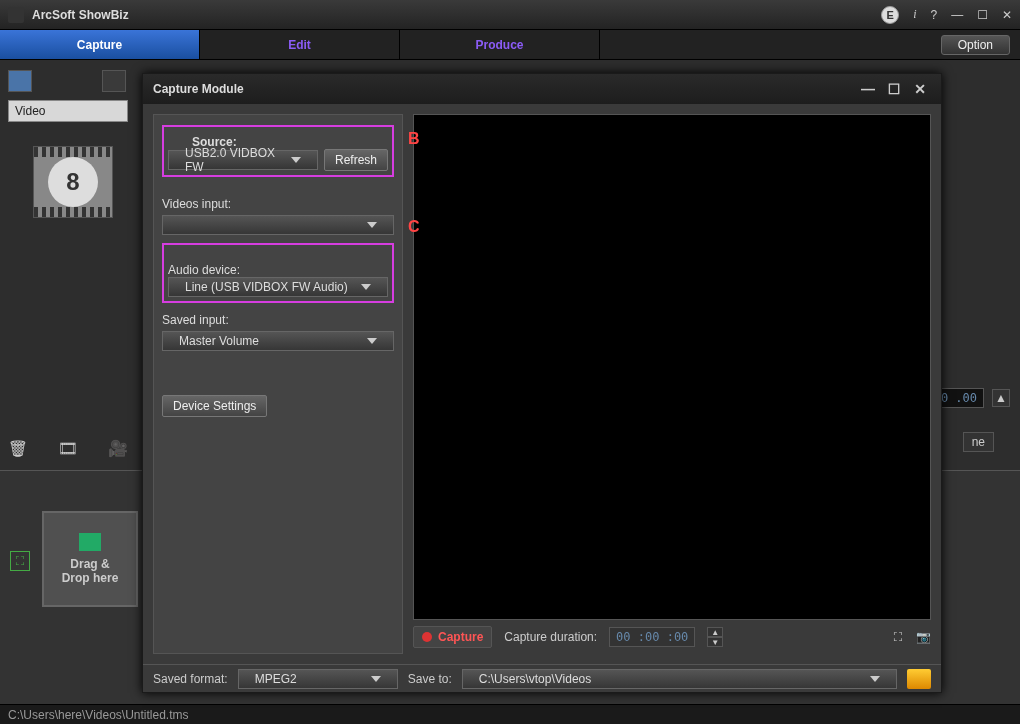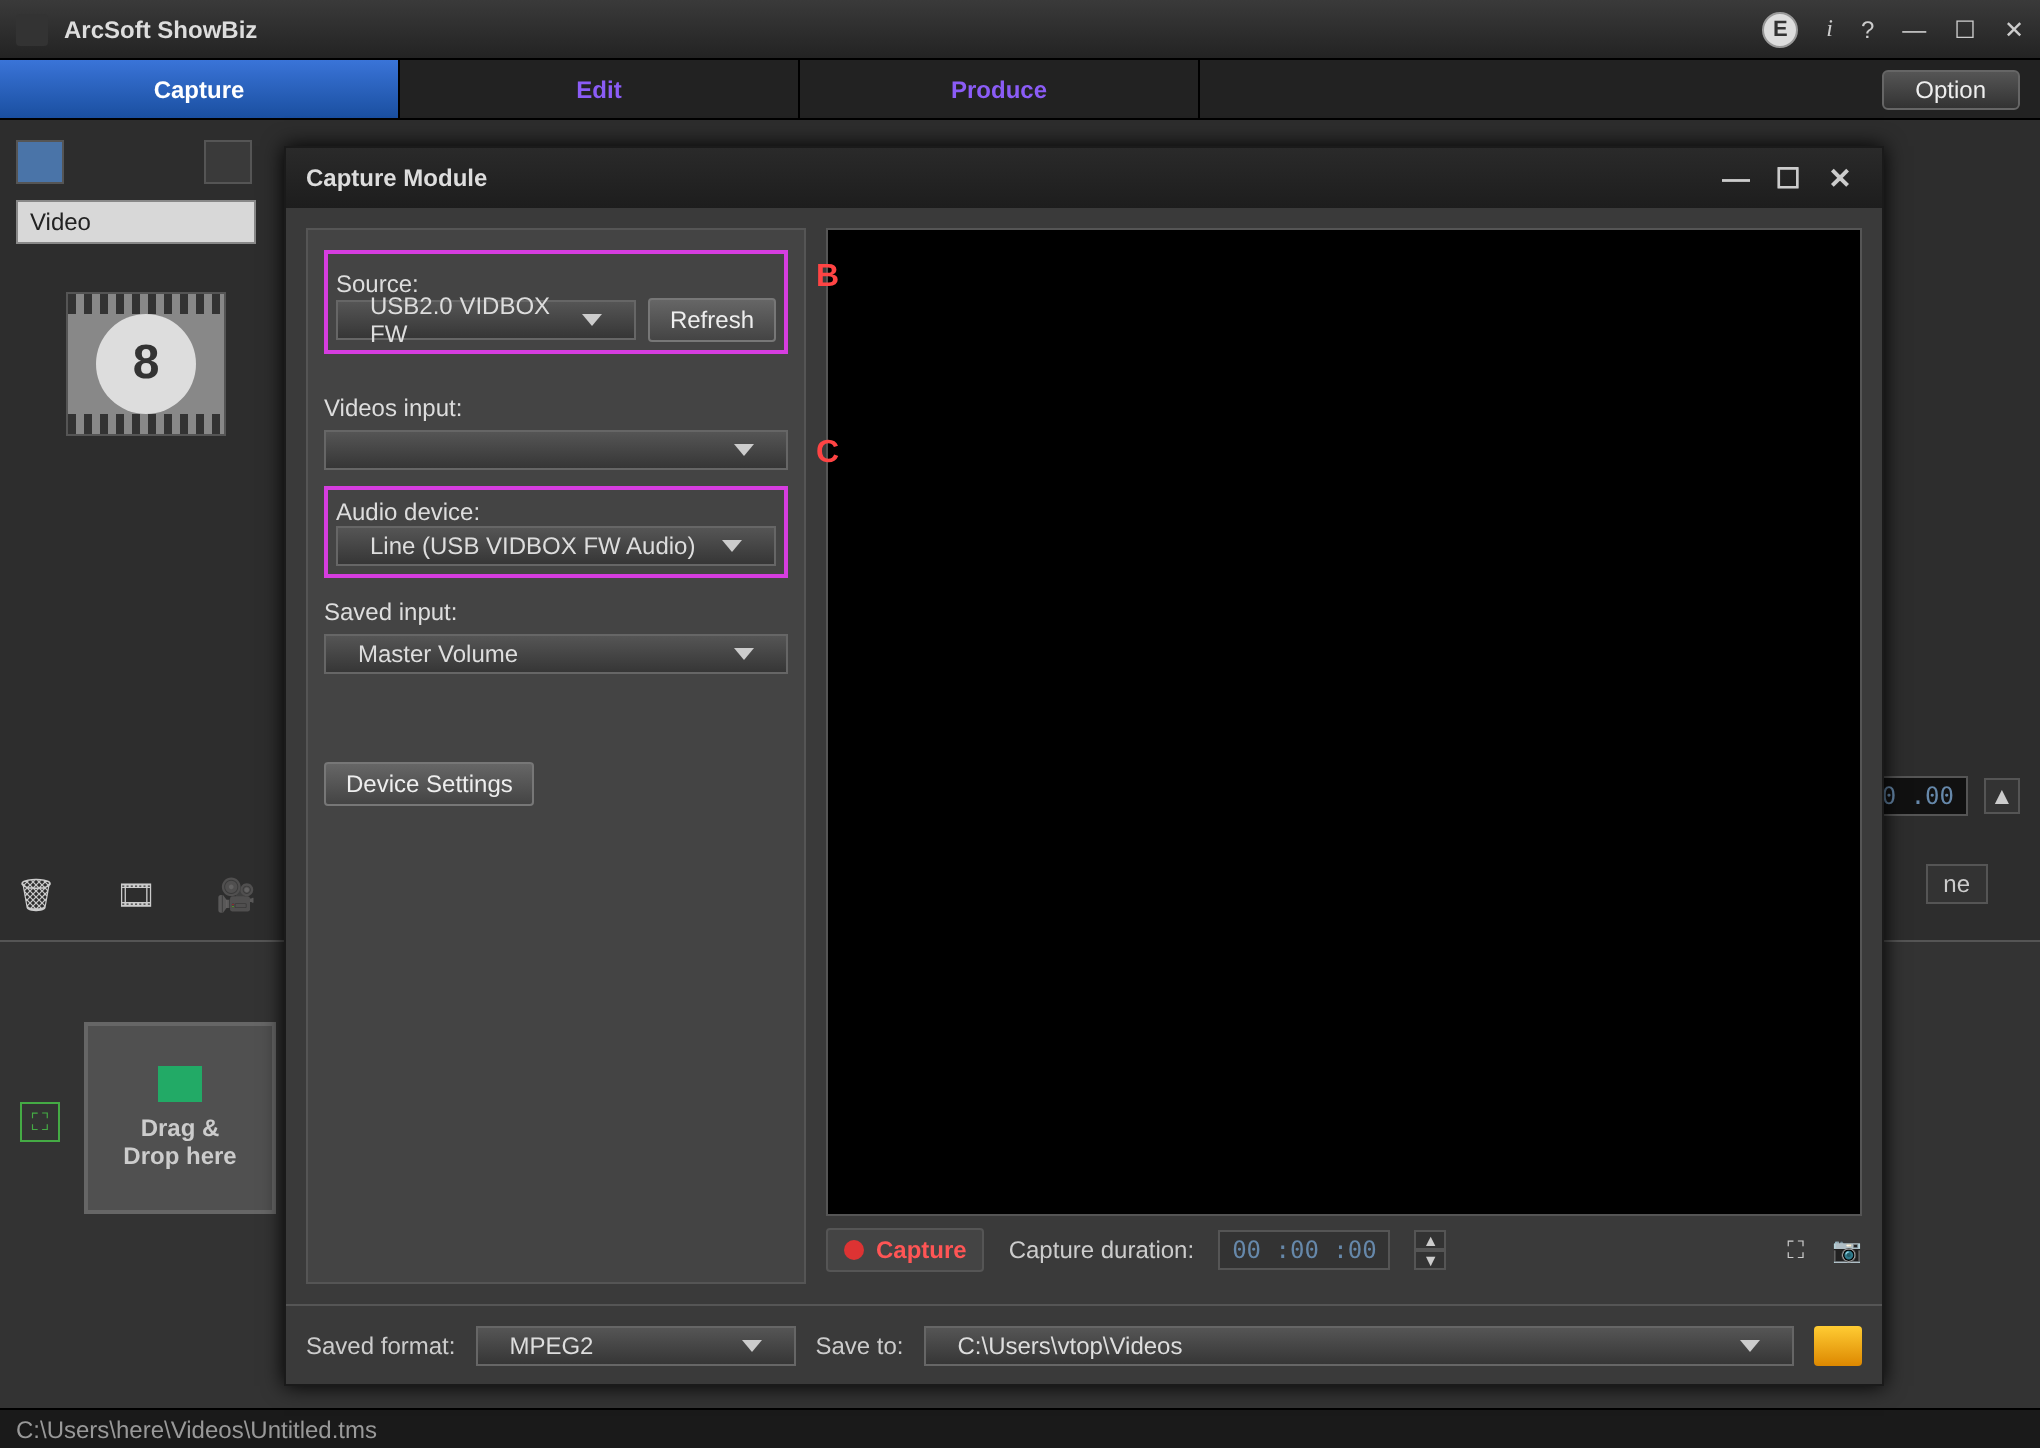--- a/index.html
+++ b/index.html
@@ -66,21 +66,21 @@
 
 .preview-col { flex:1; display:flex; flex-direction:column; }
 .preview-frame { flex:1; background:#000; border:1px solid #555; }
 .preview-controls { height:34px; display:flex; align-items:center; gap:12px; padding:4px 0; }
 .rec-btn{ background:#444; border:1px solid #555; padding:3px 8px; display:flex; align-items:center; gap:6px; color:#f55; font-weight:bold; cursor:pointer; border-radius:2px; }
 .rec-dot{width:10px;height:10px;border-radius:50%;background:#d33;}
 .spin{ width:16px; display:flex; flex-direction:column; }
 .spin div{ width:16px;height:10px;border:1px solid #555;background:#333;font-size:8px;display:flex;align-items:center;justify-content:center;cursor:pointer; }
 .pc-right{margin-left:auto;display:flex;gap:14px;font-size:18px;color:#ccc;}
 
-.modal-footer { height:40px; border-top:1px solid #555; display:flex; align-items:center; padding:0 10px; gap:10px; color:#ccc; }
+.modal-footer { height:28px; border-top:1px solid #555; display:flex; align-items:center; padding:0 10px; gap:10px; color:#ccc; }
 .footer-combo{ width:160px; }
 .saveto-combo{ flex:1; }
 .folder-icon{width:24px;height:20px;background:linear-gradient(#fc3,#d80);border-radius:2px;cursor:pointer;}
 
 .source-row{display:flex;gap:6px;align-items:center;}
 .source-row .combo{flex:1;}
 </style>
 </head>
 <body>
 
@@ -148,38 +148,38 @@
     <span>Capture Module</span>
     <div class="spacer"></div>
     <div class="win-btn">—</div>
     <div class="win-btn">☐</div>
     <div class="win-btn">✕</div>
   </div>
 
   <div class="modal-body">
     <div class="form-col">
       <div class="highlight-box" style="position:relative;">
-        <div class="form-label" style="font-weight:normal;">Source:</div>
+        <div class="form-label" style="font-weight:bold;margin-left:24px;">Source:</div>
         <div class="source-row">
           <div class="combo">
             <span>USB2.0 VIDBOX FW</span>
               <div class="arrow"></div>
           </div>
           <div class="btn">Refresh</div>
         </div>
       </div>
 
       <div class="form-label" style="margin-top:14px;">Videos input:</div>
       <div class="combo">
         <span></span>
           <div class="arrow"></div>
       </div>
 
       <div class="highlight-box" style="margin-top:4px;">
-        <div class="form-label" style="margin-top:0;">Audio device:</div>
+        <div class="form-label" style="margin-top:14px;">Audio device:</div>
         <div class="combo">
           <span>Line (USB VIDBOX FW Audio)</span>
             <div class="arrow"></div>
         </div>
       </div>
 
       <div class="form-label">Saved input:</div>
       <div class="combo">
         <span>Master Volume</span>
           <div class="arrow"></div>

